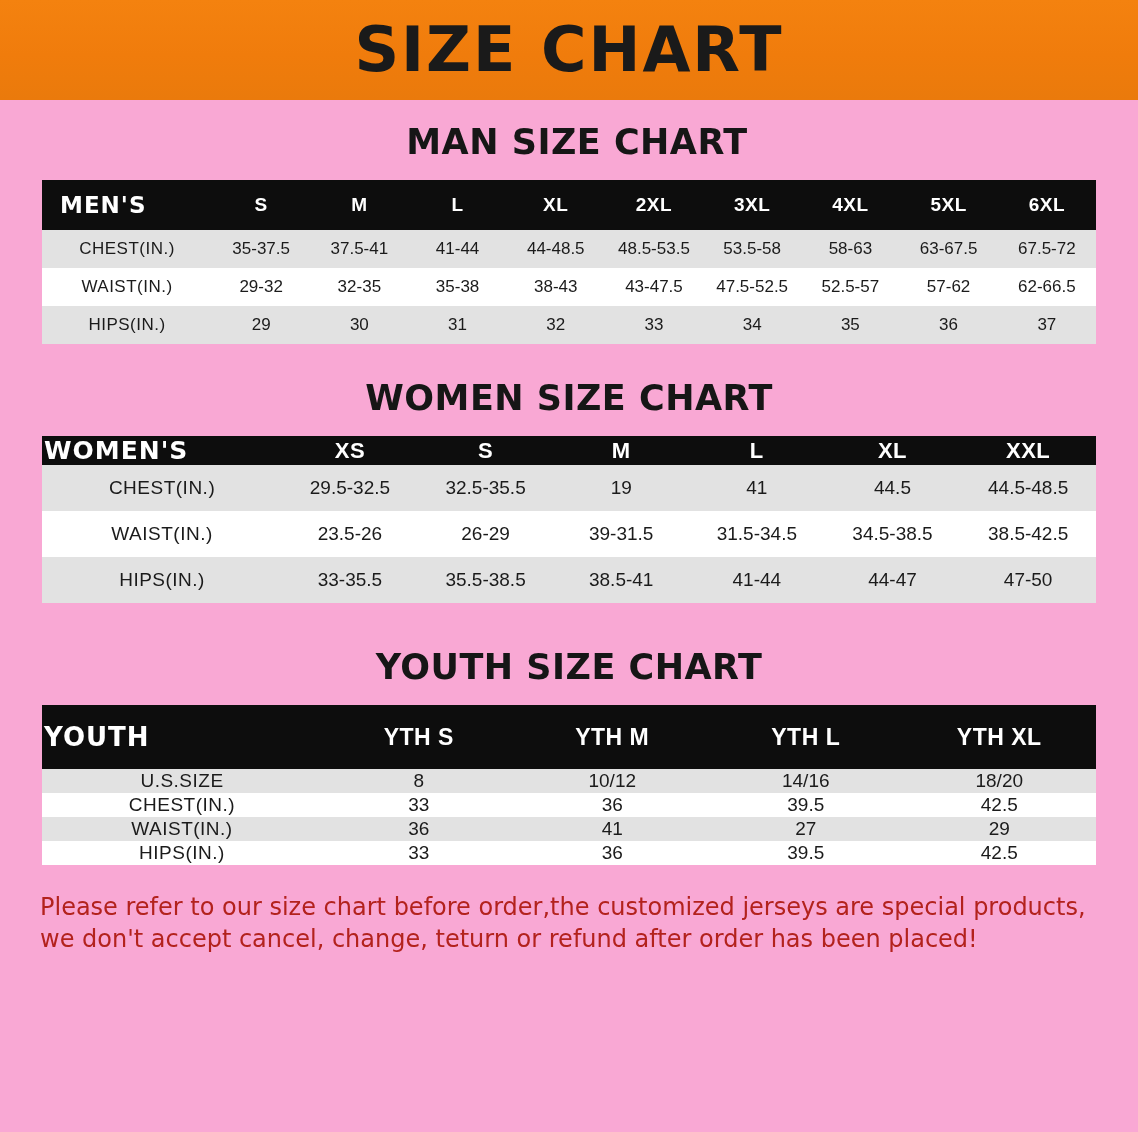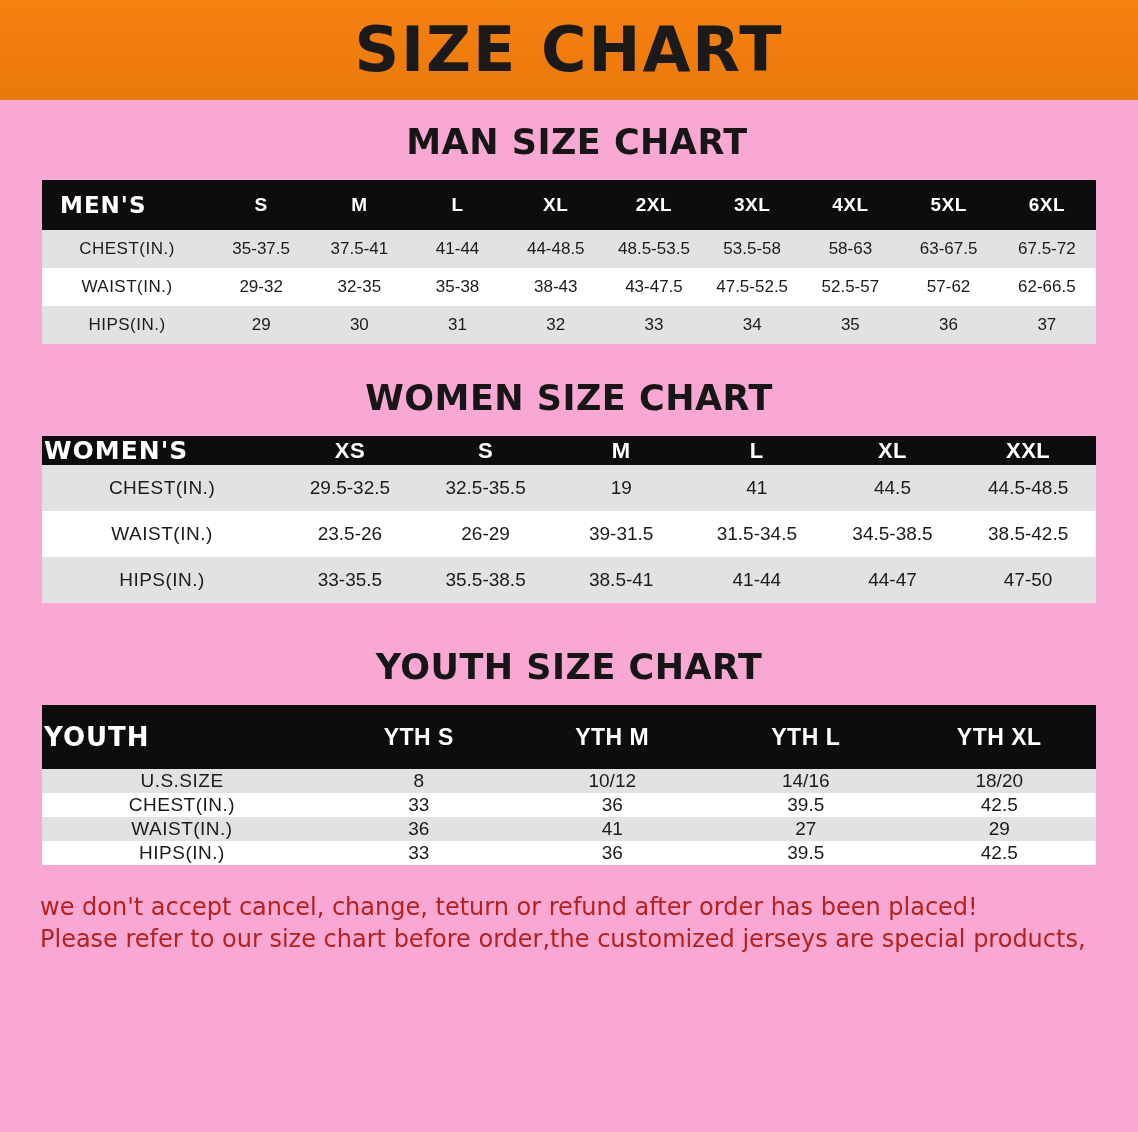--- a/index.html
+++ b/index.html
@@ -309,17 +309,17 @@
           <td>33</td>
           <td>36</td>
           <td>39.5</td>
           <td>42.5</td>
         </tr>
       </tbody>
     </table>
   </div>
 
   <div class="footnote">
+    <div>Please refer to our size chart before order,the customized jerseys are special products,</div>
     <div>we don't accept cancel, change, teturn or refund after order has been placed!</div>
-    <div>Please refer to our size chart before order,the customized jerseys are special products,</div>
   </div>
 
 </div>
 
 </body></html>

